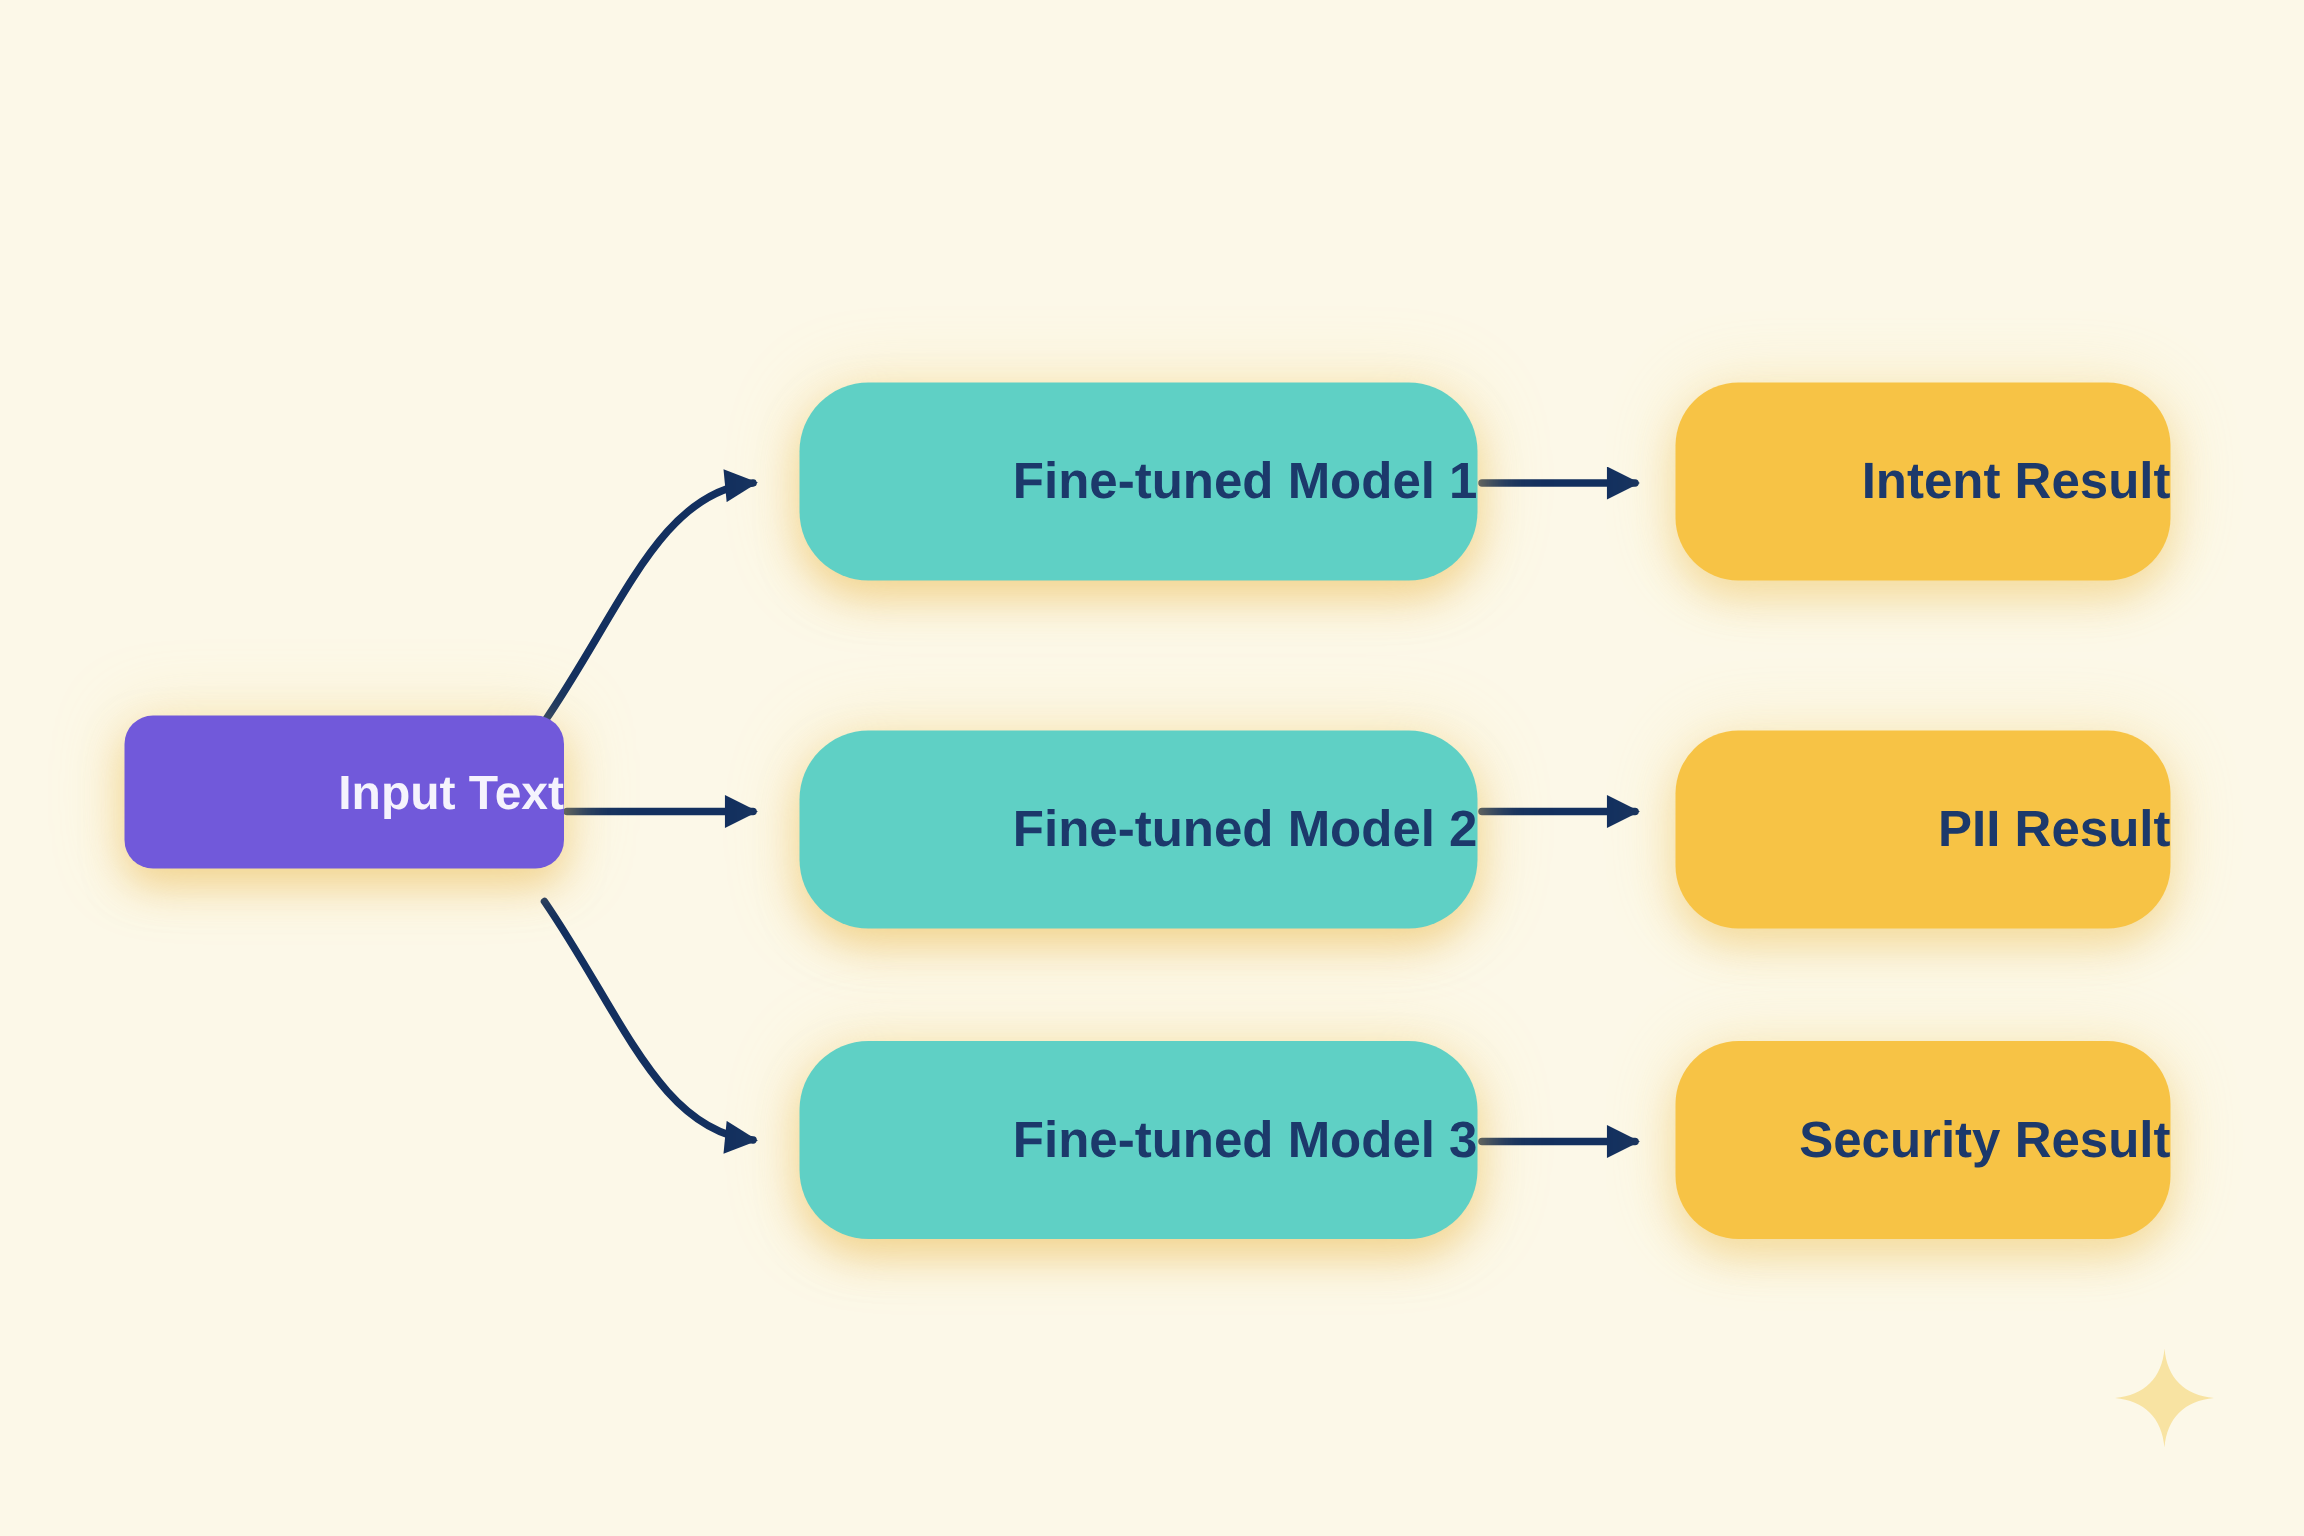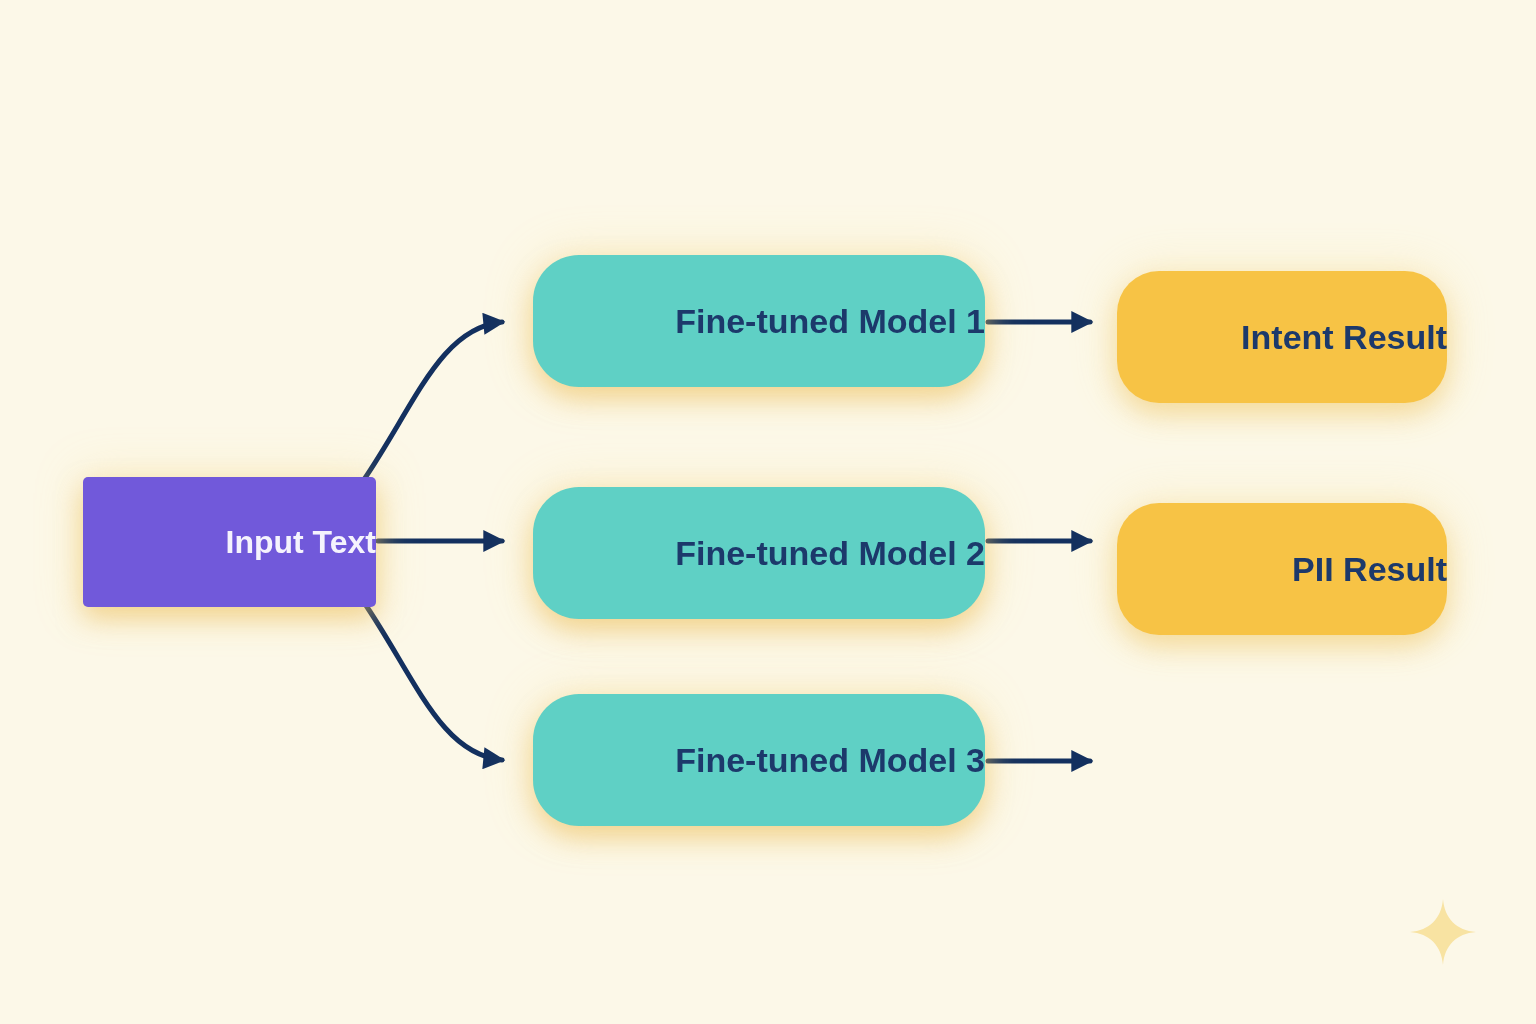--- a/index.html
+++ b/index.html
@@ -40,44 +40,43 @@
   .arrowhead{fill:var(--arrow);}
   .node{
     position:absolute;
     display:flex;
     align-items:center;
     justify-content:flex-end;
     text-align:center;
     font-weight:bold;
   }
   .input-node{
-    left:83px;top:477px;width:293px;height:130px;
+    left:83px;top:477px;width:293px;height:102px;
     background:var(--input-fill);
-    border-radius:5px;
+    border-radius:19px;
     color:var(--input-text);
     font-size:32px;
     box-shadow:0 12px 26px rgba(236,186,82,.50), 0 0 46px rgba(246,214,120,.35);
     padding-left:38px;
   }
   .model-node{
     left:533px;width:452px;height:132px;
     background:var(--model-fill);
     border-radius:46px;
     color:var(--node-text);
     font-size:34px;
     box-shadow:0 12px 26px rgba(236,186,82,.50), 0 0 46px rgba(246,214,120,.35);
   }
   .result-node{
     left:1117px;width:330px;height:132px;
     background:var(--result-fill);
     border-radius:42px;
     color:var(--node-text);
     font-size:34px;
     box-shadow:0 12px 26px rgba(238,192,90,.45), 0 0 46px rgba(246,214,120,.30);
-    margin-top:16px;
   }
   .row1{top:255px;}
   .row2{top:487px;}
   .row3{top:694px;}
   .sparkle{
     position:absolute;
     left:1410px;top:899px;
     width:66px;height:66px;
   }
   .sparkle path{fill:var(--sparkle);}
@@ -114,18 +113,21 @@
   <div class="node model-node row3">
     <span>Fine-tuned Model 3</span>
   </div>
 
   <div class="node result-node row1">
     <span>Intent Result</span>
   </div>
   <div class="node result-node row2">
     <span>PII Result</span>
   </div>
+  <div class="node result-node row3">
+    <span>Security Result</span>
+  </div>
 
   <svg class="sparkle" viewBox="0 0 64 64">
     <path d="M32 0 C33.6 19 45 30.4 64 32 C45 33.6 33.6 45 32 64 C30.4 45 19 33.6 0 32 C19 30.4 30.4 19 32 0 Z"></path>
   </svg>
 
 </div>
 
 </body></html>

